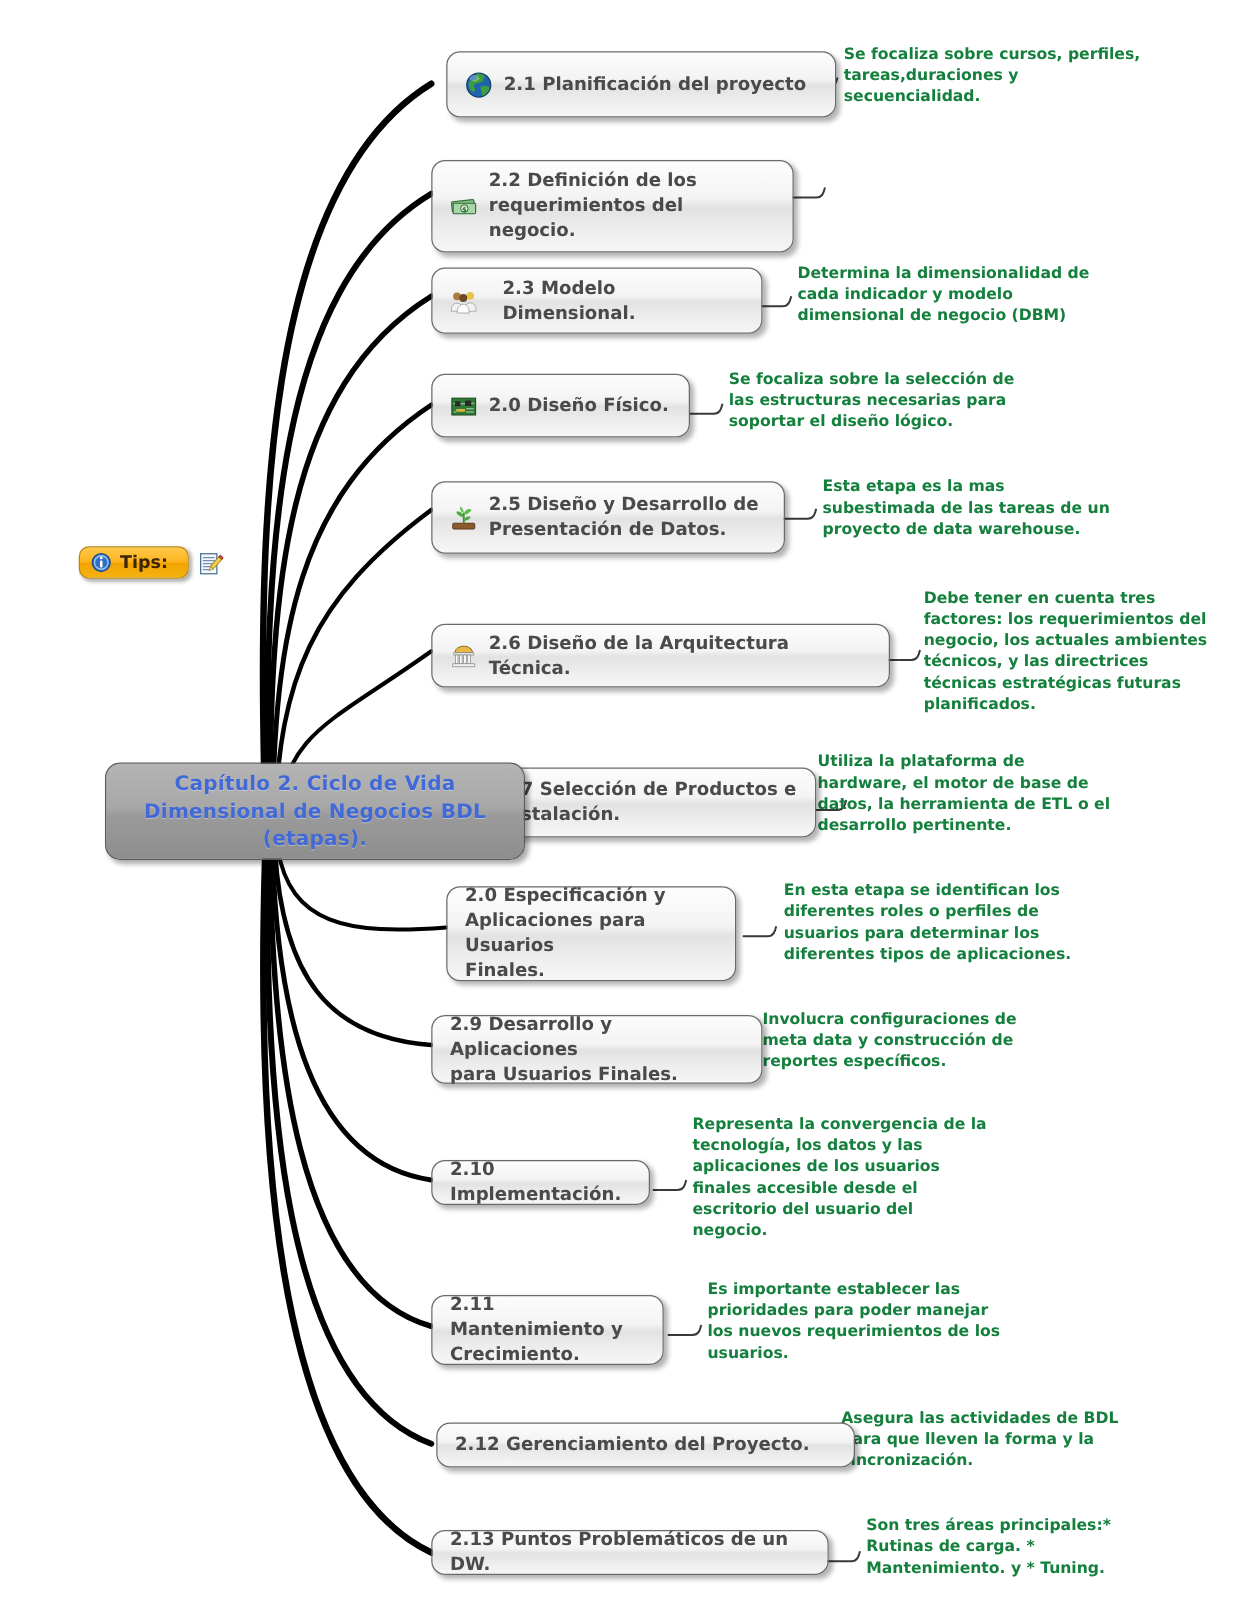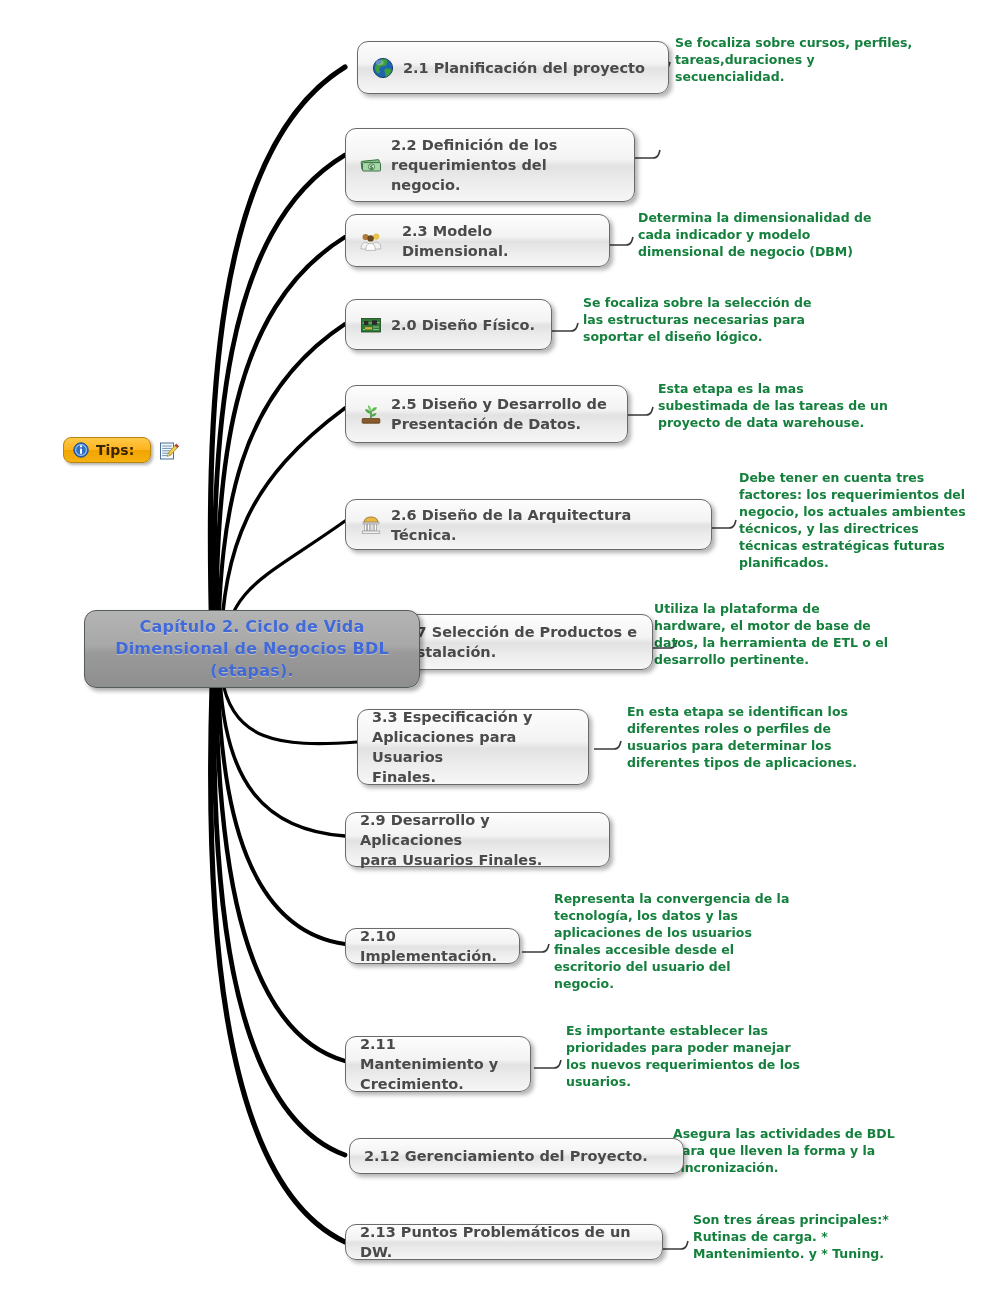--- a/index.html
+++ b/index.html
@@ -327,33 +327,36 @@
   <div class="topic" style="left:386px; top:614px; width:267px; height:56px;">
     <span class="label">2.7 Selección de Productos e
 Instalación.</span>
   </div>
   <div class="note" style="left:654px; top:600px; width:295px;">Utiliza la plataforma de
 hardware, el motor de base de
 datos, la herramienta de ETL o  el
 desarrollo pertinente.</div>
 
   <div class="topic" style="left:357px; top:709px; width:232px; height:76px;">
-    <span class="label">3.3 Especificación y
+    <span class="label">2.0 Especificación y
 Aplicaciones para Usuarios
 Finales.</span>
   </div>
   <div class="note" style="left:627px; top:703px; width:300px;">En esta etapa se identifican los
 diferentes roles  o perfiles de
 usuarios para determinar los
 diferentes tipos de aplicaciones.</div>
 
   <div class="topic" style="left:345px; top:812px; width:265px; height:55px;">
     <span class="label">2.9 Desarrollo y Aplicaciones
 para Usuarios Finales.</span>
   </div>
+  <div class="note" style="left:610px; top:806px; width:285px;">Involucra configuraciones de
+meta data y construcción de
+reportes específicos.</div>
 
   <div class="topic" style="left:345px; top:928px; width:175px; height:36px;">
     <span class="label">2.10 Implementación.</span>
   </div>
   <div class="note" style="left:554px; top:890px; width:270px;">Representa la convergencia de la
 tecnología, los datos y las
 aplicaciones de los usuarios
 finales accesible desde el
 escritorio del usuario del
 negocio.</div>

